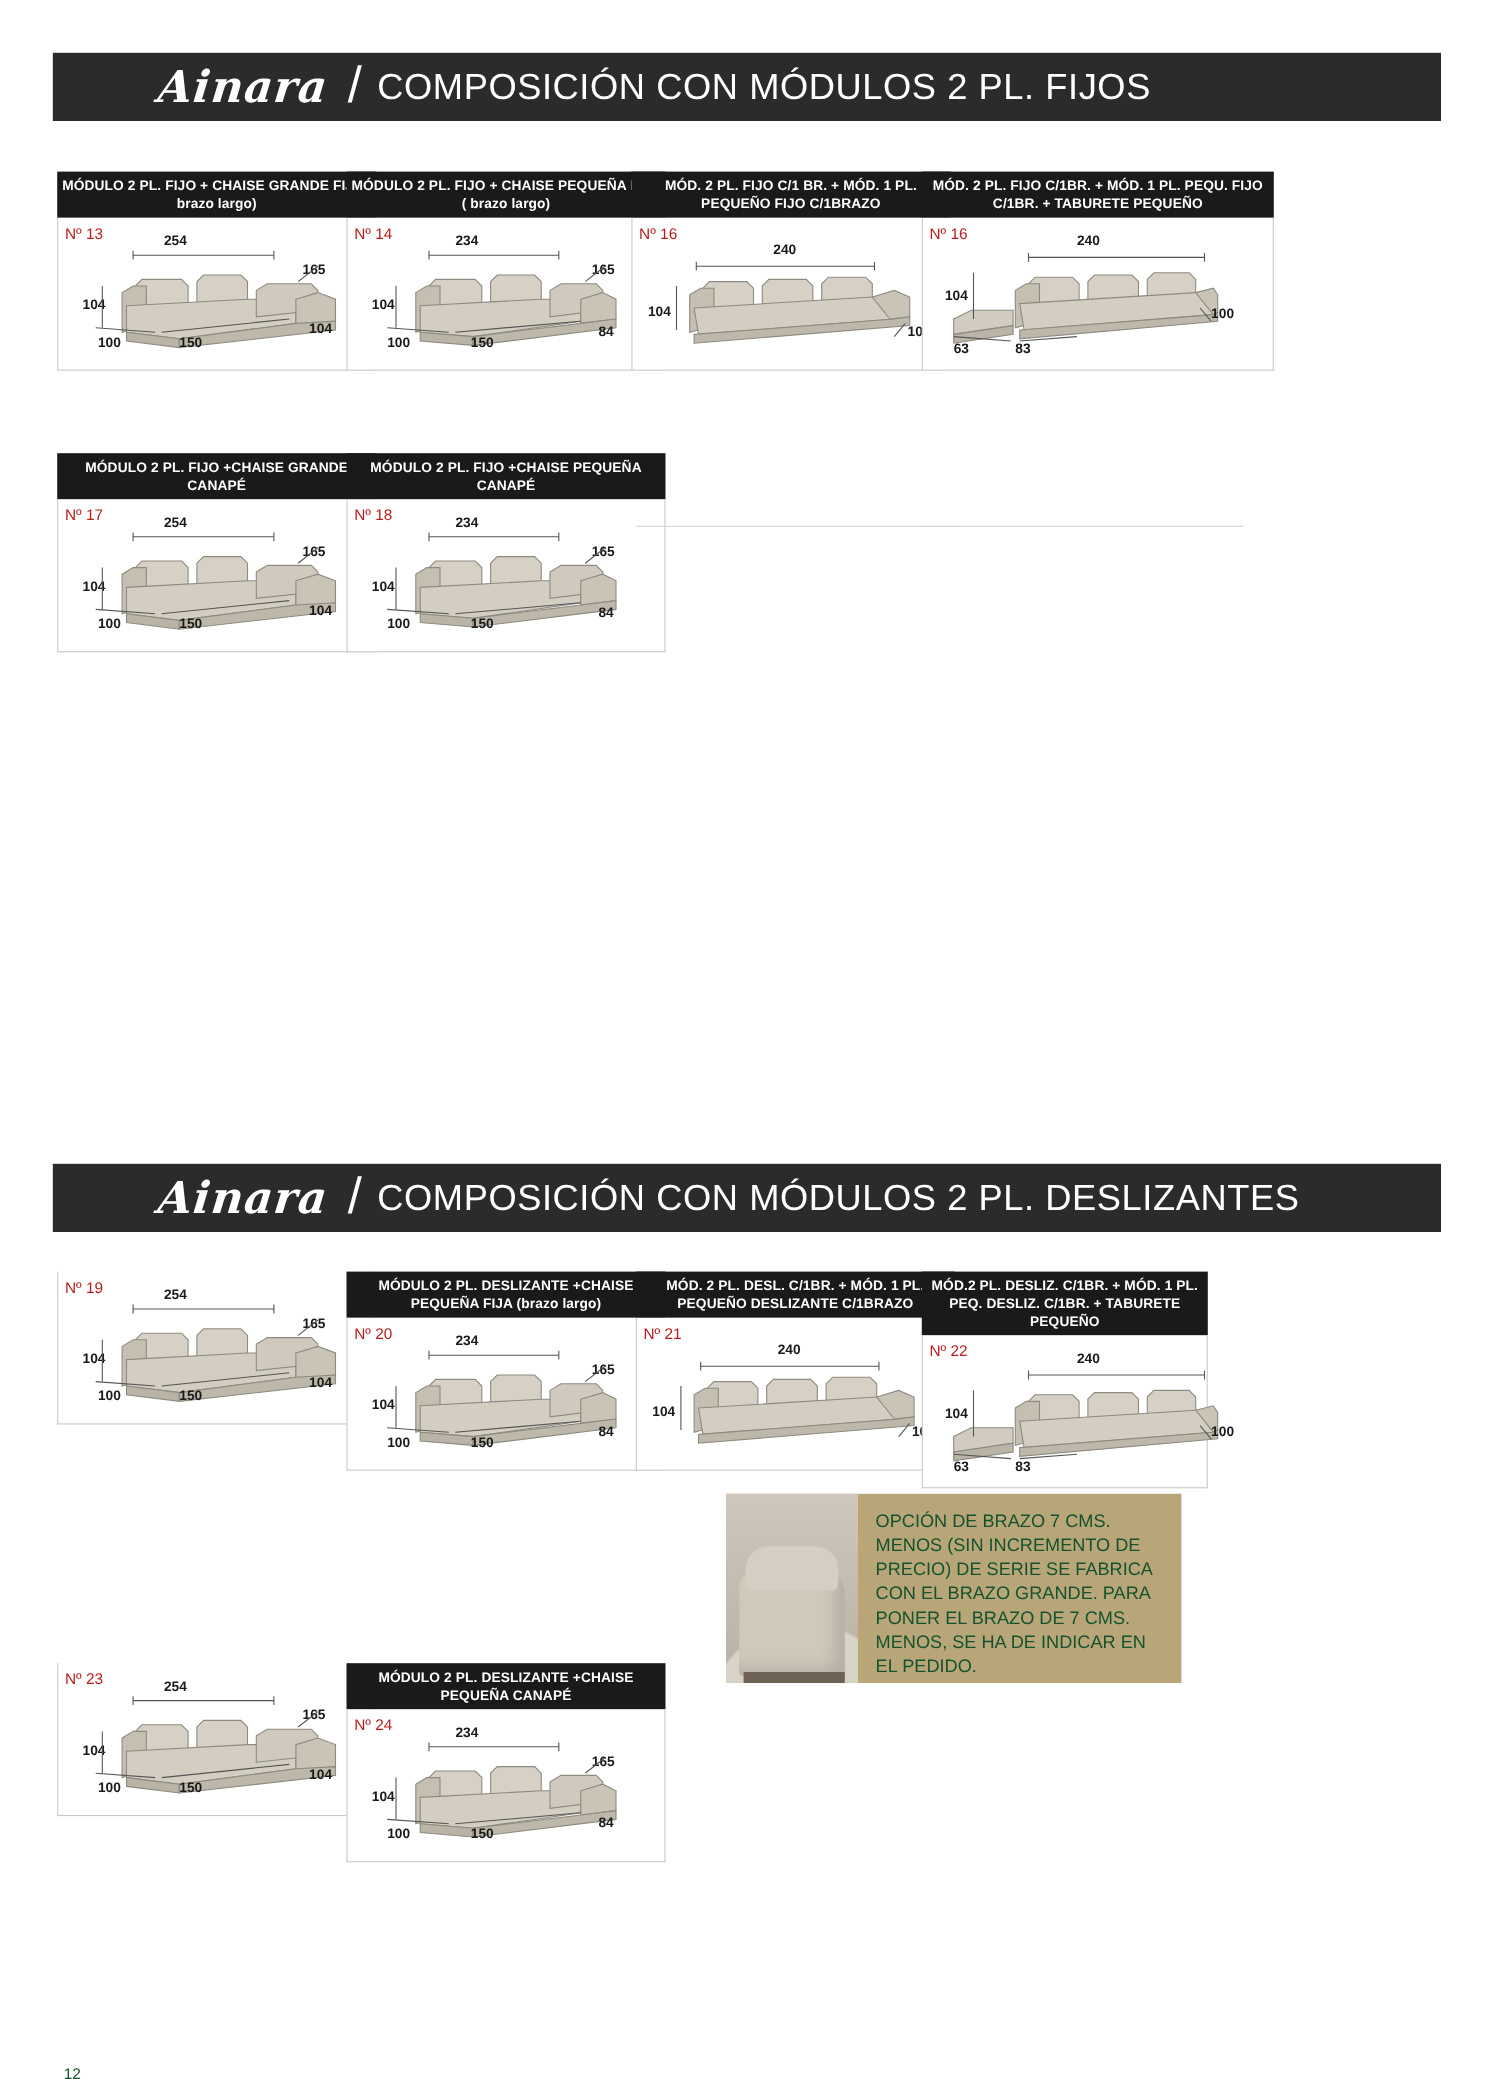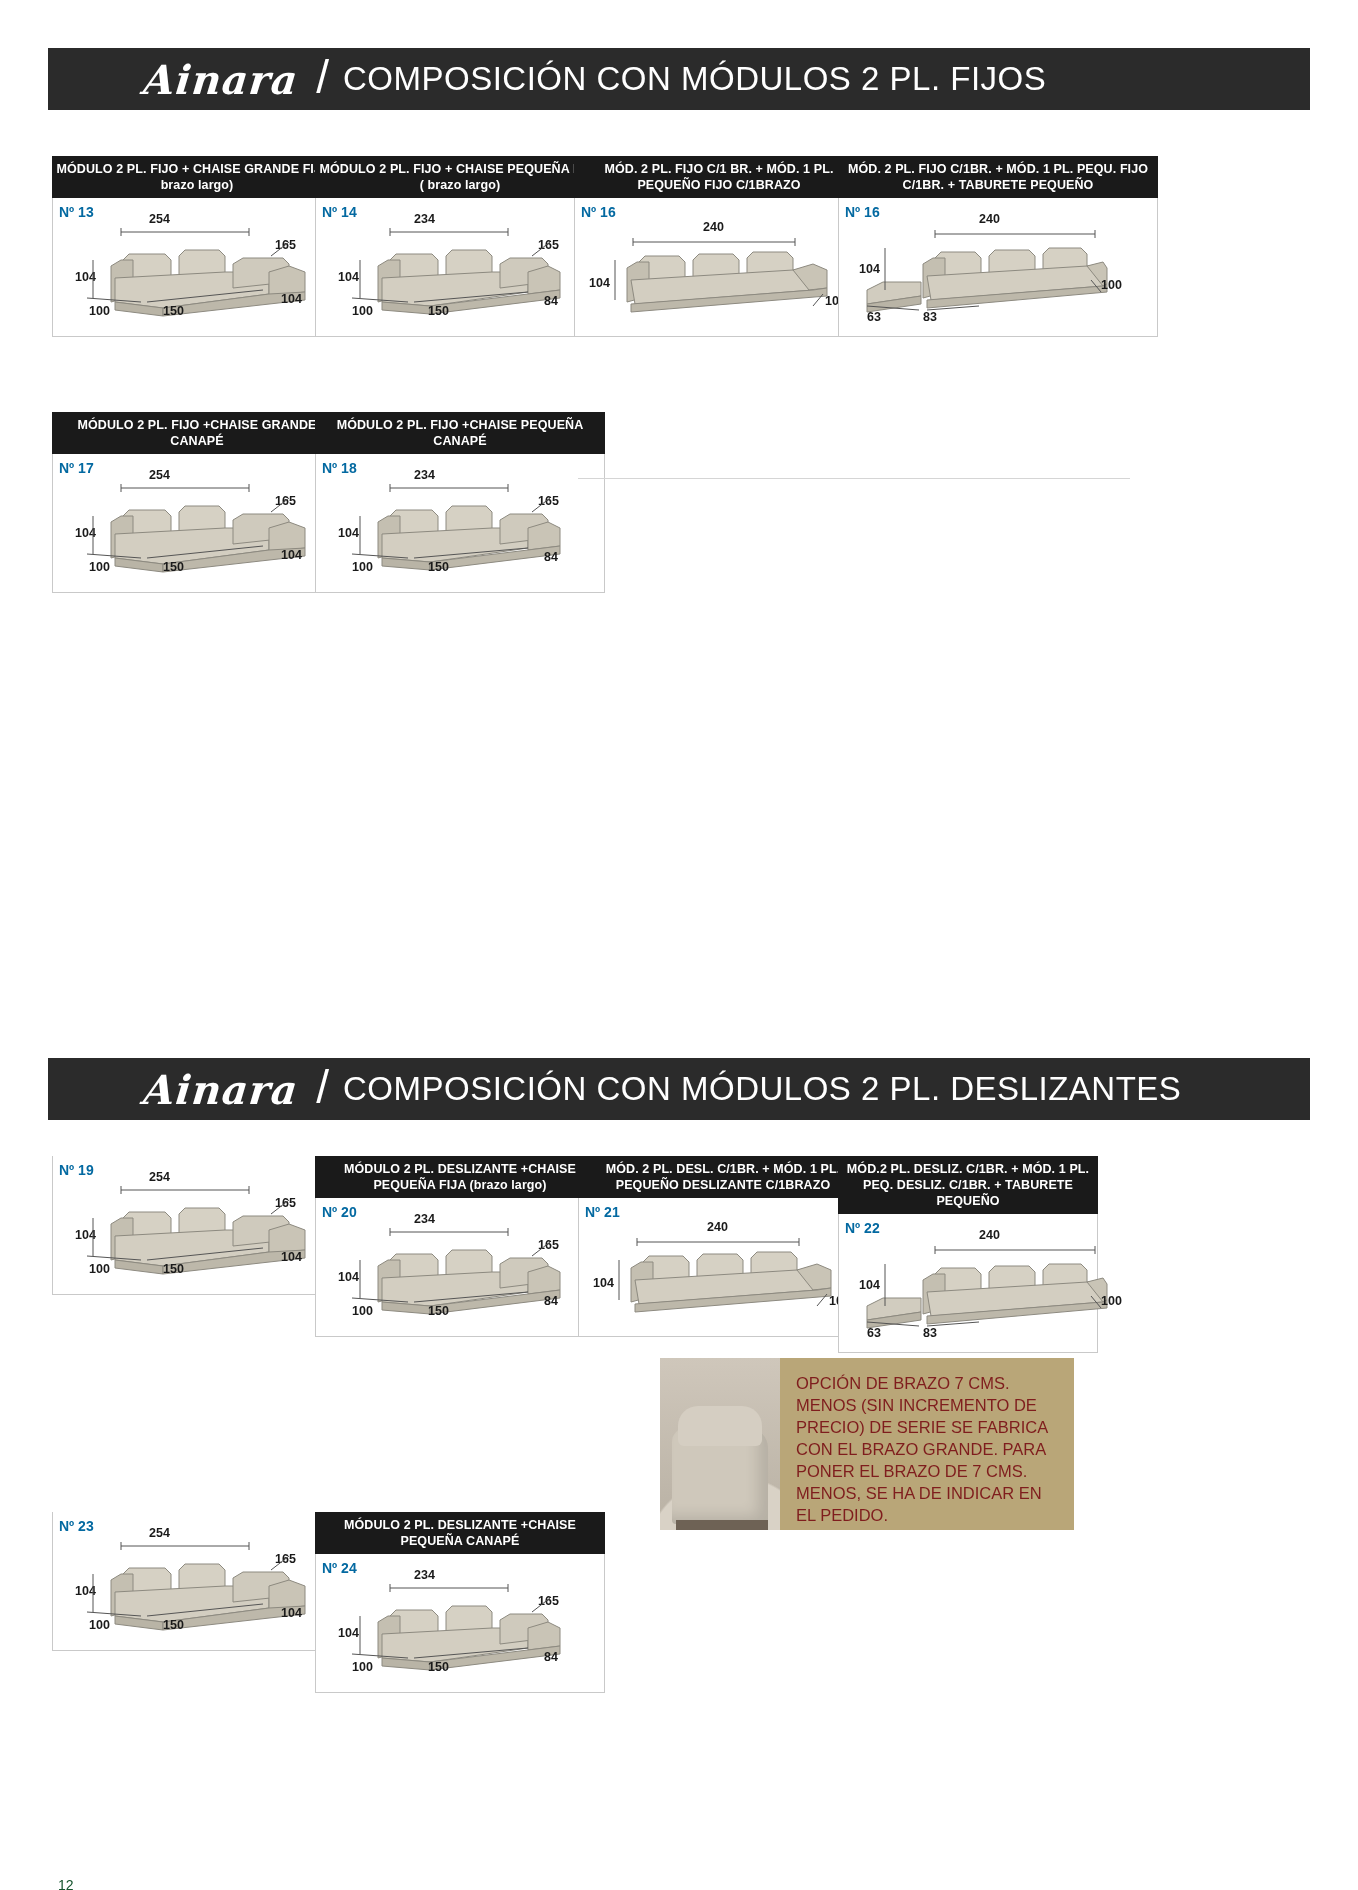--- a/index.html
+++ b/index.html
@@ -34,21 +34,21 @@
   .card .cap{
     background:#1a1a1a;color:#fff;font-size:12.5px;font-weight:bold;
     text-align:center;line-height:16px;padding:5px 4px 5px;
     letter-spacing:.1px;
   }
   .card .body{
     border:1px solid #c9c9c9;border-top:none;height:138px;position:relative;
     background:#fff;
   }
   .card .num{
-    position:absolute;left:6px;top:6px;color:#0369a1;font-weight:bold;font-size:14px;
+    position:absolute;left:6px;top:6px;color:#b91c1c;font-weight:normal;font-size:14px;
   }
   .dim{position:absolute;font-size:12.5px;color:#1a1a1a;font-weight:bold;}
 
   .sofa{position:absolute;}
 
   
   .notebox{
     position:absolute;left:660px;top:1358px;width:414px;height:172px;
     display:flex;background:#b9a678;
   }
@@ -65,21 +65,21 @@
     box-shadow:inset -10px -8px 14px rgba(0,0,0,.12);
   }
   .notebox .photo .arm:before{
     content:"";position:absolute;left:6px;top:-22px;width:84px;height:40px;
     background:#d5cec2;border-radius:20px 20px 6px 6px;
   }
   .notebox .photo .base{
     position:absolute;left:16px;bottom:0;width:92px;height:10px;background:#6e6255;
   }
   .notebox .txt{
-    flex:1;color:#7f1d1d;font-size:16.5px;line-height:22px;padding:14px 12px 0 16px;
+    flex:1;color:#14532d;font-size:16.5px;line-height:22px;padding:14px 12px 0 16px;
     font-family:"Liberation Sans", sans-serif;
   }
 
   .pagenum{
     position:absolute;left:58px;top:1845px;font-size:14px;color:#14532d;margin-top:32px;
   }
 
   
   .sep{position:absolute;height:1px;background:#d5d5d5;}
 </style>

